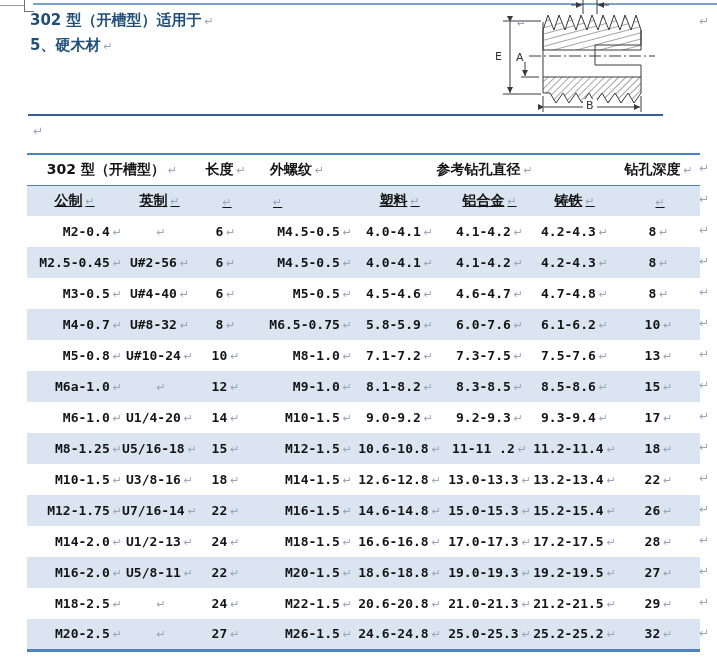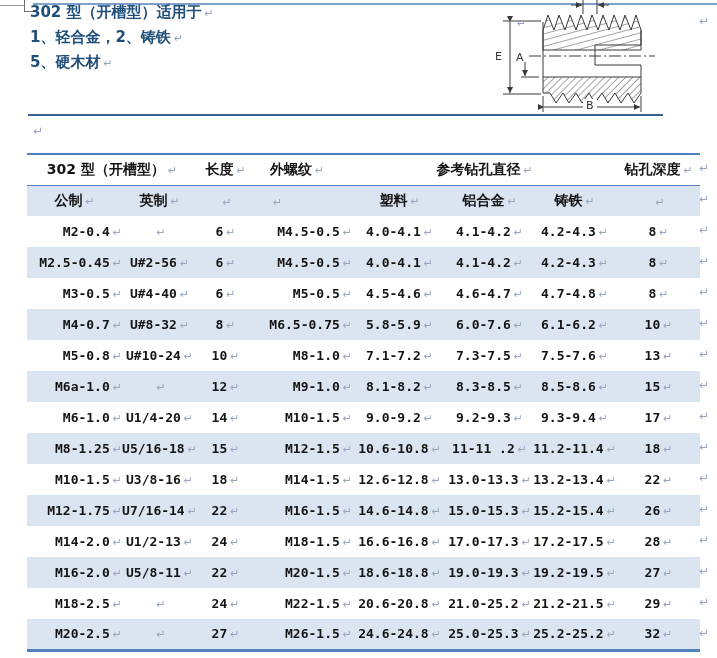--- a/index.html
+++ b/index.html
@@ -11,21 +11,21 @@
     overflow:hidden;
   }
 
   
   .top-gray-line { position:absolute; left:0; top:5px; width:24px; height:1px; background:#9a9a9a; }
   .corner-notch-v { position:absolute; left:24px; top:0; width:1px; height:12px; background:#6e6e6e; }
   .corner-notch-h { position:absolute; left:24px; top:11px; width:10px; height:1px; background:#6e6e6e; }
   .top-blue-line { position:absolute; left:33px; top:3px; width:684px; height:2px; background:#7da0cd; }
 
   
-  .intro { position:absolute; left:30px; top:0; }
+  .intro { position:absolute; left:30px; top:8px; }
   .intro .line {
     height:25px; line-height:25px;
     font-size:15px; font-weight:bold; color:#1f4e79;
     white-space:nowrap;
   }
 
   .pilcrow {
     color:#98a6bd; font-weight:normal; font-size:11px;
     margin-left:3px; font-family:"DejaVu Sans", sans-serif;
   }
@@ -44,41 +44,40 @@
     border-top:2px solid #4f81bd;
     border-bottom:3px solid #4f81bd;
   }
   table.spec th, table.spec td {
     height:31px; padding:0; vertical-align:middle;
     font-weight:bold; font-size:13px; color:#141414;
     font-family:"DejaVu Sans Mono","DejaVu Sans",monospace;
     white-space:nowrap; overflow:hidden;
   }
   table.spec tr.h1 th { border-bottom:1px solid #4f81bd; font-family:"DejaVu Sans",sans-serif; font-size:14px; }
-  table.spec tr.h2 th { background:#dbe5f1; font-family:"DejaVu Sans",sans-serif; font-size:14px; }
+  table.spec tr.h2 th { background:#dbe5f1; font-family:"DejaVu Sans",sans-serif; font-size:14px;text-decoration:underline; }
   table.spec tbody tr.band td { background:#dbe5f1; }
   .center { text-align:center; }
   .colL { text-align:right; padding-left:11px !important; }
   .hdrL { text-align:left; padding-left:16px !important; }
 
   
   .right-margin-marks { position:absolute; left:699px; top:153px; }
   .right-margin-marks .rm { display:block; height:31px; line-height:31px; font-size:12px; margin:0; }
 </style>
 </head>
 <body>
 
 <div class="top-gray-line"></div>
 <div class="corner-notch-v"></div>
 <div class="corner-notch-h"></div>
 <div class="top-blue-line"></div>
 
 <div class="intro">
   <div class="line"><span>302 型（开槽型）适用于</span><span class="pilcrow">↵</span></div>
-  <div class="line"><span>1、轻合金，2、铸铁</span><span class="pilcrow">↵</span></div>
   <div class="line"><span>5、硬木材</span><span class="pilcrow">↵</span></div>
 </div>
 
 <svg class="diagram" viewBox="0 0 200 132" xmlns="http://www.w3.org/2000/svg">
   <defs>
     <marker id="ah" markerWidth="8" markerHeight="8" refX="6" refY="3" orient="auto">
       <path d="M0,0 L6,3 L0,6 Z" fill="#3a3a3a"></path>
     </marker>
     <pattern id="hatch75" width="6" height="6" patternUnits="userSpaceOnUse" patternTransform="rotate(75)">
       <line x1="0" y1="0" x2="0" y2="6" stroke="#4a4a4a" stroke-width="1"></line>
@@ -287,21 +286,21 @@
         <td class="center"><span>19.0-19.3</span><span class="pilcrow">↵</span></td>
         <td class="center"><span>19.2-19.5</span><span class="pilcrow">↵</span></td>
         <td class="center"><span>27</span><span class="pilcrow">↵</span></td>
       </tr>
       <tr>
         <td class="colL"><span>M18-2.5</span><span class="pilcrow">↵</span></td>
         <td class="center"><span></span><span class="pilcrow">↵</span></td>
         <td class="center"><span>24</span><span class="pilcrow">↵</span></td>
         <td class="colL"><span>M22-1.5</span><span class="pilcrow">↵</span></td>
         <td class="center"><span>20.6-20.8</span><span class="pilcrow">↵</span></td>
-        <td class="center"><span>21.0-25.2</span><span class="pilcrow">↵</span></td>
+        <td class="center"><span>21.0-21.3</span><span class="pilcrow">↵</span></td>
         <td class="center"><span>21.2-21.5</span><span class="pilcrow">↵</span></td>
         <td class="center"><span>29</span><span class="pilcrow">↵</span></td>
       </tr>
       <tr class="band">
         <td class="colL"><span>M20-2.5</span><span class="pilcrow">↵</span></td>
         <td class="center"><span></span><span class="pilcrow">↵</span></td>
         <td class="center"><span>27</span><span class="pilcrow">↵</span></td>
         <td class="colL"><span>M26-1.5</span><span class="pilcrow">↵</span></td>
         <td class="center"><span>24.6-24.8</span><span class="pilcrow">↵</span></td>
         <td class="center"><span>25.0-25.3</span><span class="pilcrow">↵</span></td>

